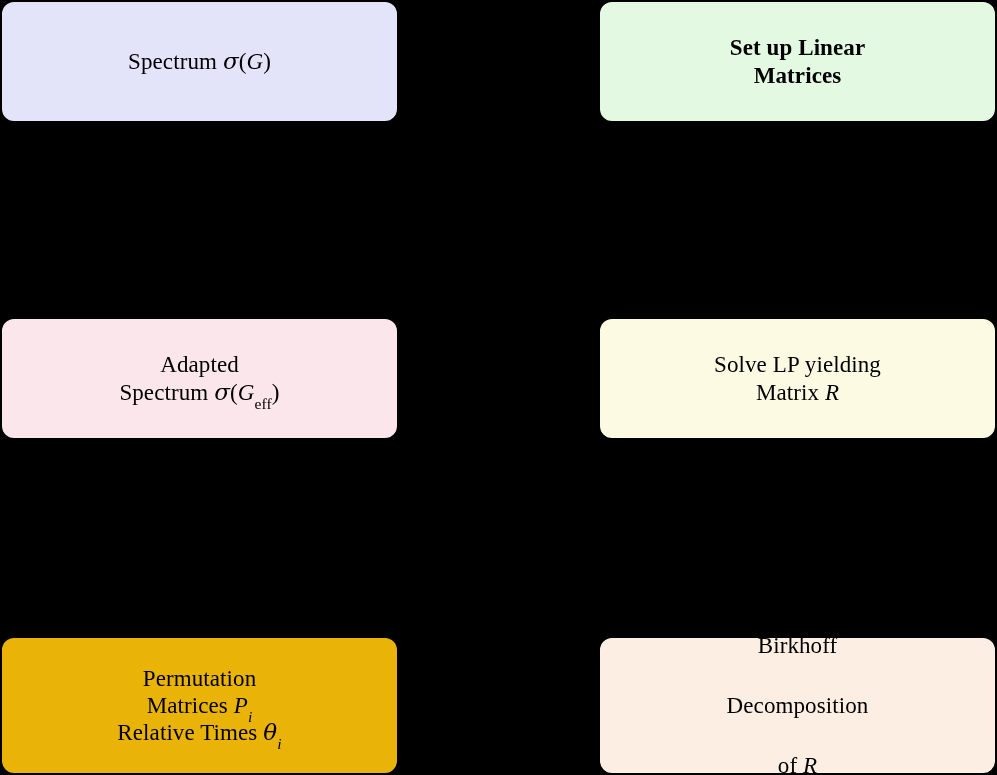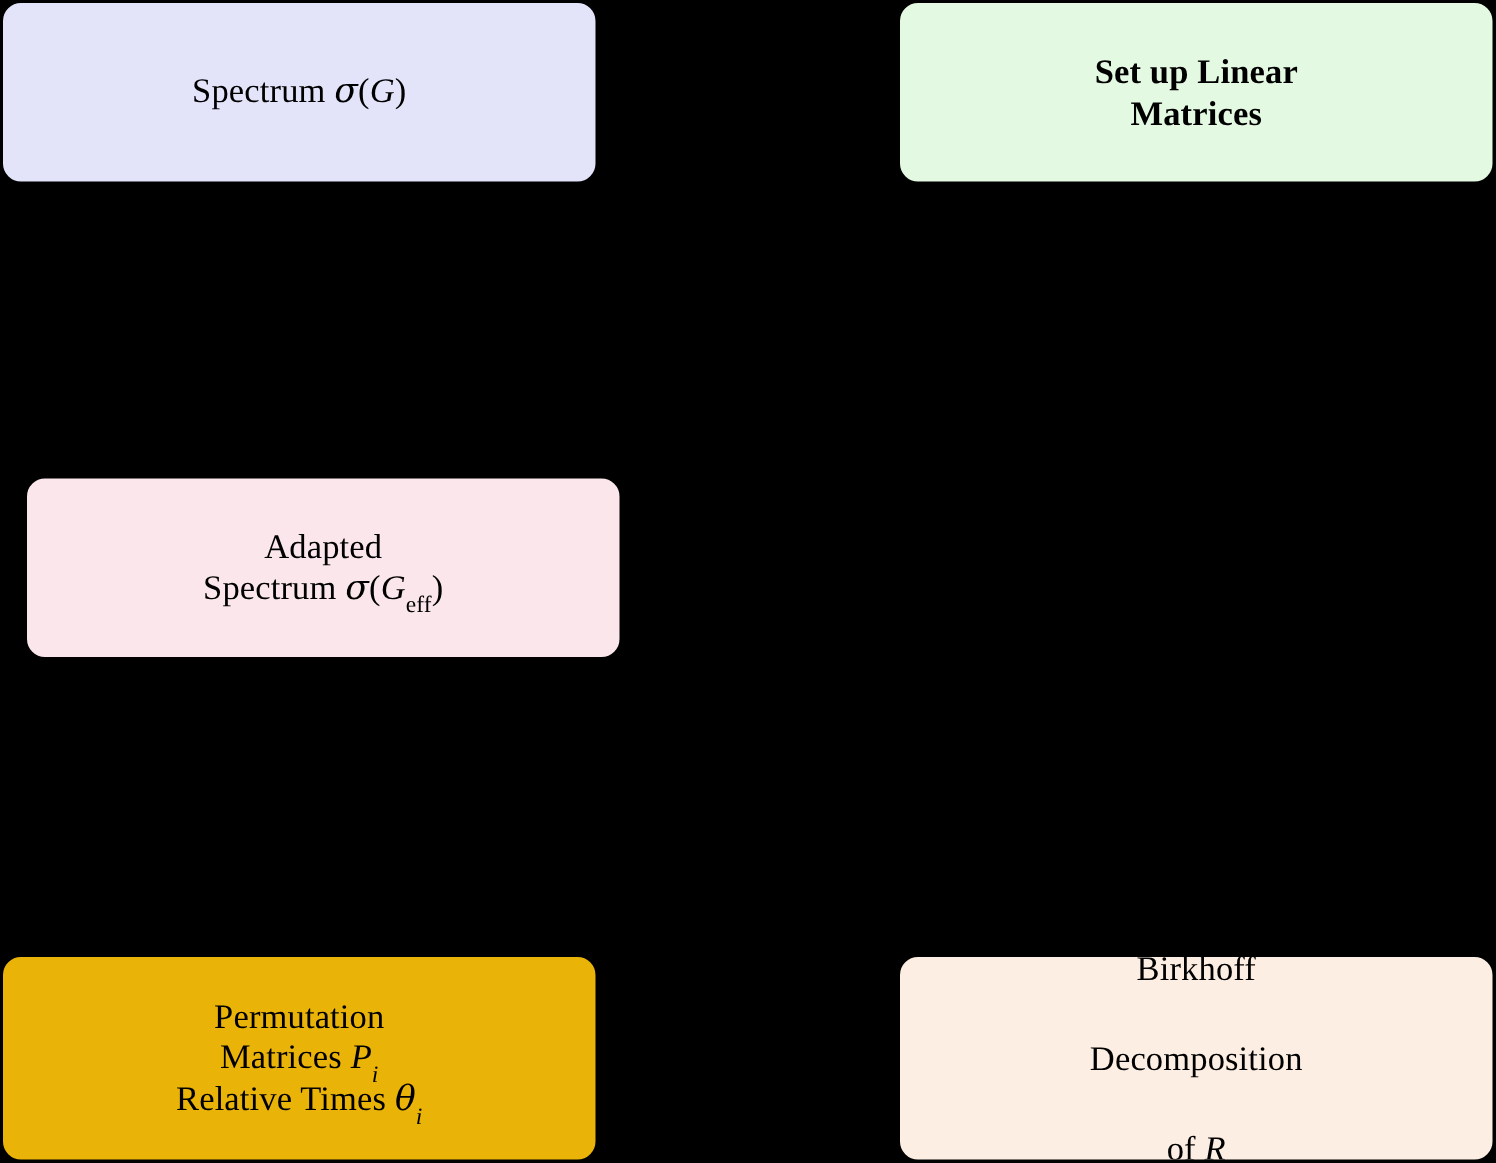--- a/index.html
+++ b/index.html
@@ -72,21 +72,21 @@
     font-style: italic;
   }
   .grk {
     font-family: "DejaVu Serif", "Liberation Serif", serif;
     font-style: italic;
   }
 
   
   #node-spectrum-target    { left: 0px;   top: 0px;   width: 399px; height: 123px; }
   #node-setup-lp           { left: 598px; top: 0px;   width: 399px; height: 123px; font-weight: bold; }
-  #node-adapted-spectrum   { left: 16px;   top: 317px; width: 399px; height: 123px; }
+  #node-adapted-spectrum   { left: 0px;   top: 317px; width: 399px; height: 123px; }
   #node-solve-lp           { left: 598px; top: 317px; width: 399px; height: 123px; }
   #node-permutation        { left: 0px;   top: 636px; width: 399px; height: 139px; }
   #node-birkhoff           { left: 598px; top: 636px; width: 399px; height: 139px; gap: 33px; }
 </style>
 </head>
 <body>
 
 <div id="diagram">
 
   <div class="node" id="node-spectrum-target" style="background:#E3E3FA;">
@@ -100,20 +100,26 @@
     <span class="node-line">Matrices</span>
   </div>
 
   <div class="node" id="node-adapted-spectrum" style="background:#FAE6EB;">
     <span class="node-line">Adapted</span>
     <span class="node-line">
       <span>Spectrum </span><span class="grk">σ</span><span class="mup">(</span><span class="mi">G</span><span class="sub sub-up">eff</span><span class="mup">)</span>
     </span>
   </div>
 
+  <div class="node" id="node-solve-lp" style="background:#FDFAE3;">
+    <span class="node-line">Solve LP yielding</span>
+    <span class="node-line">
+      <span>Matrix </span><span class="mi">R</span>
+    </span>
+  </div>
 
   <div class="node" id="node-permutation" style="background:#eab308;">
     <span class="node-line">Permutation</span>
     <span class="node-line">
       <span>Matrices </span><span class="mi">P</span><span class="sub sub-it">i</span>
     </span>
     <span class="node-line">
       <span>Relative Times </span><span class="grk">θ</span><span class="sub sub-it">i</span>
     </span>
   </div>

